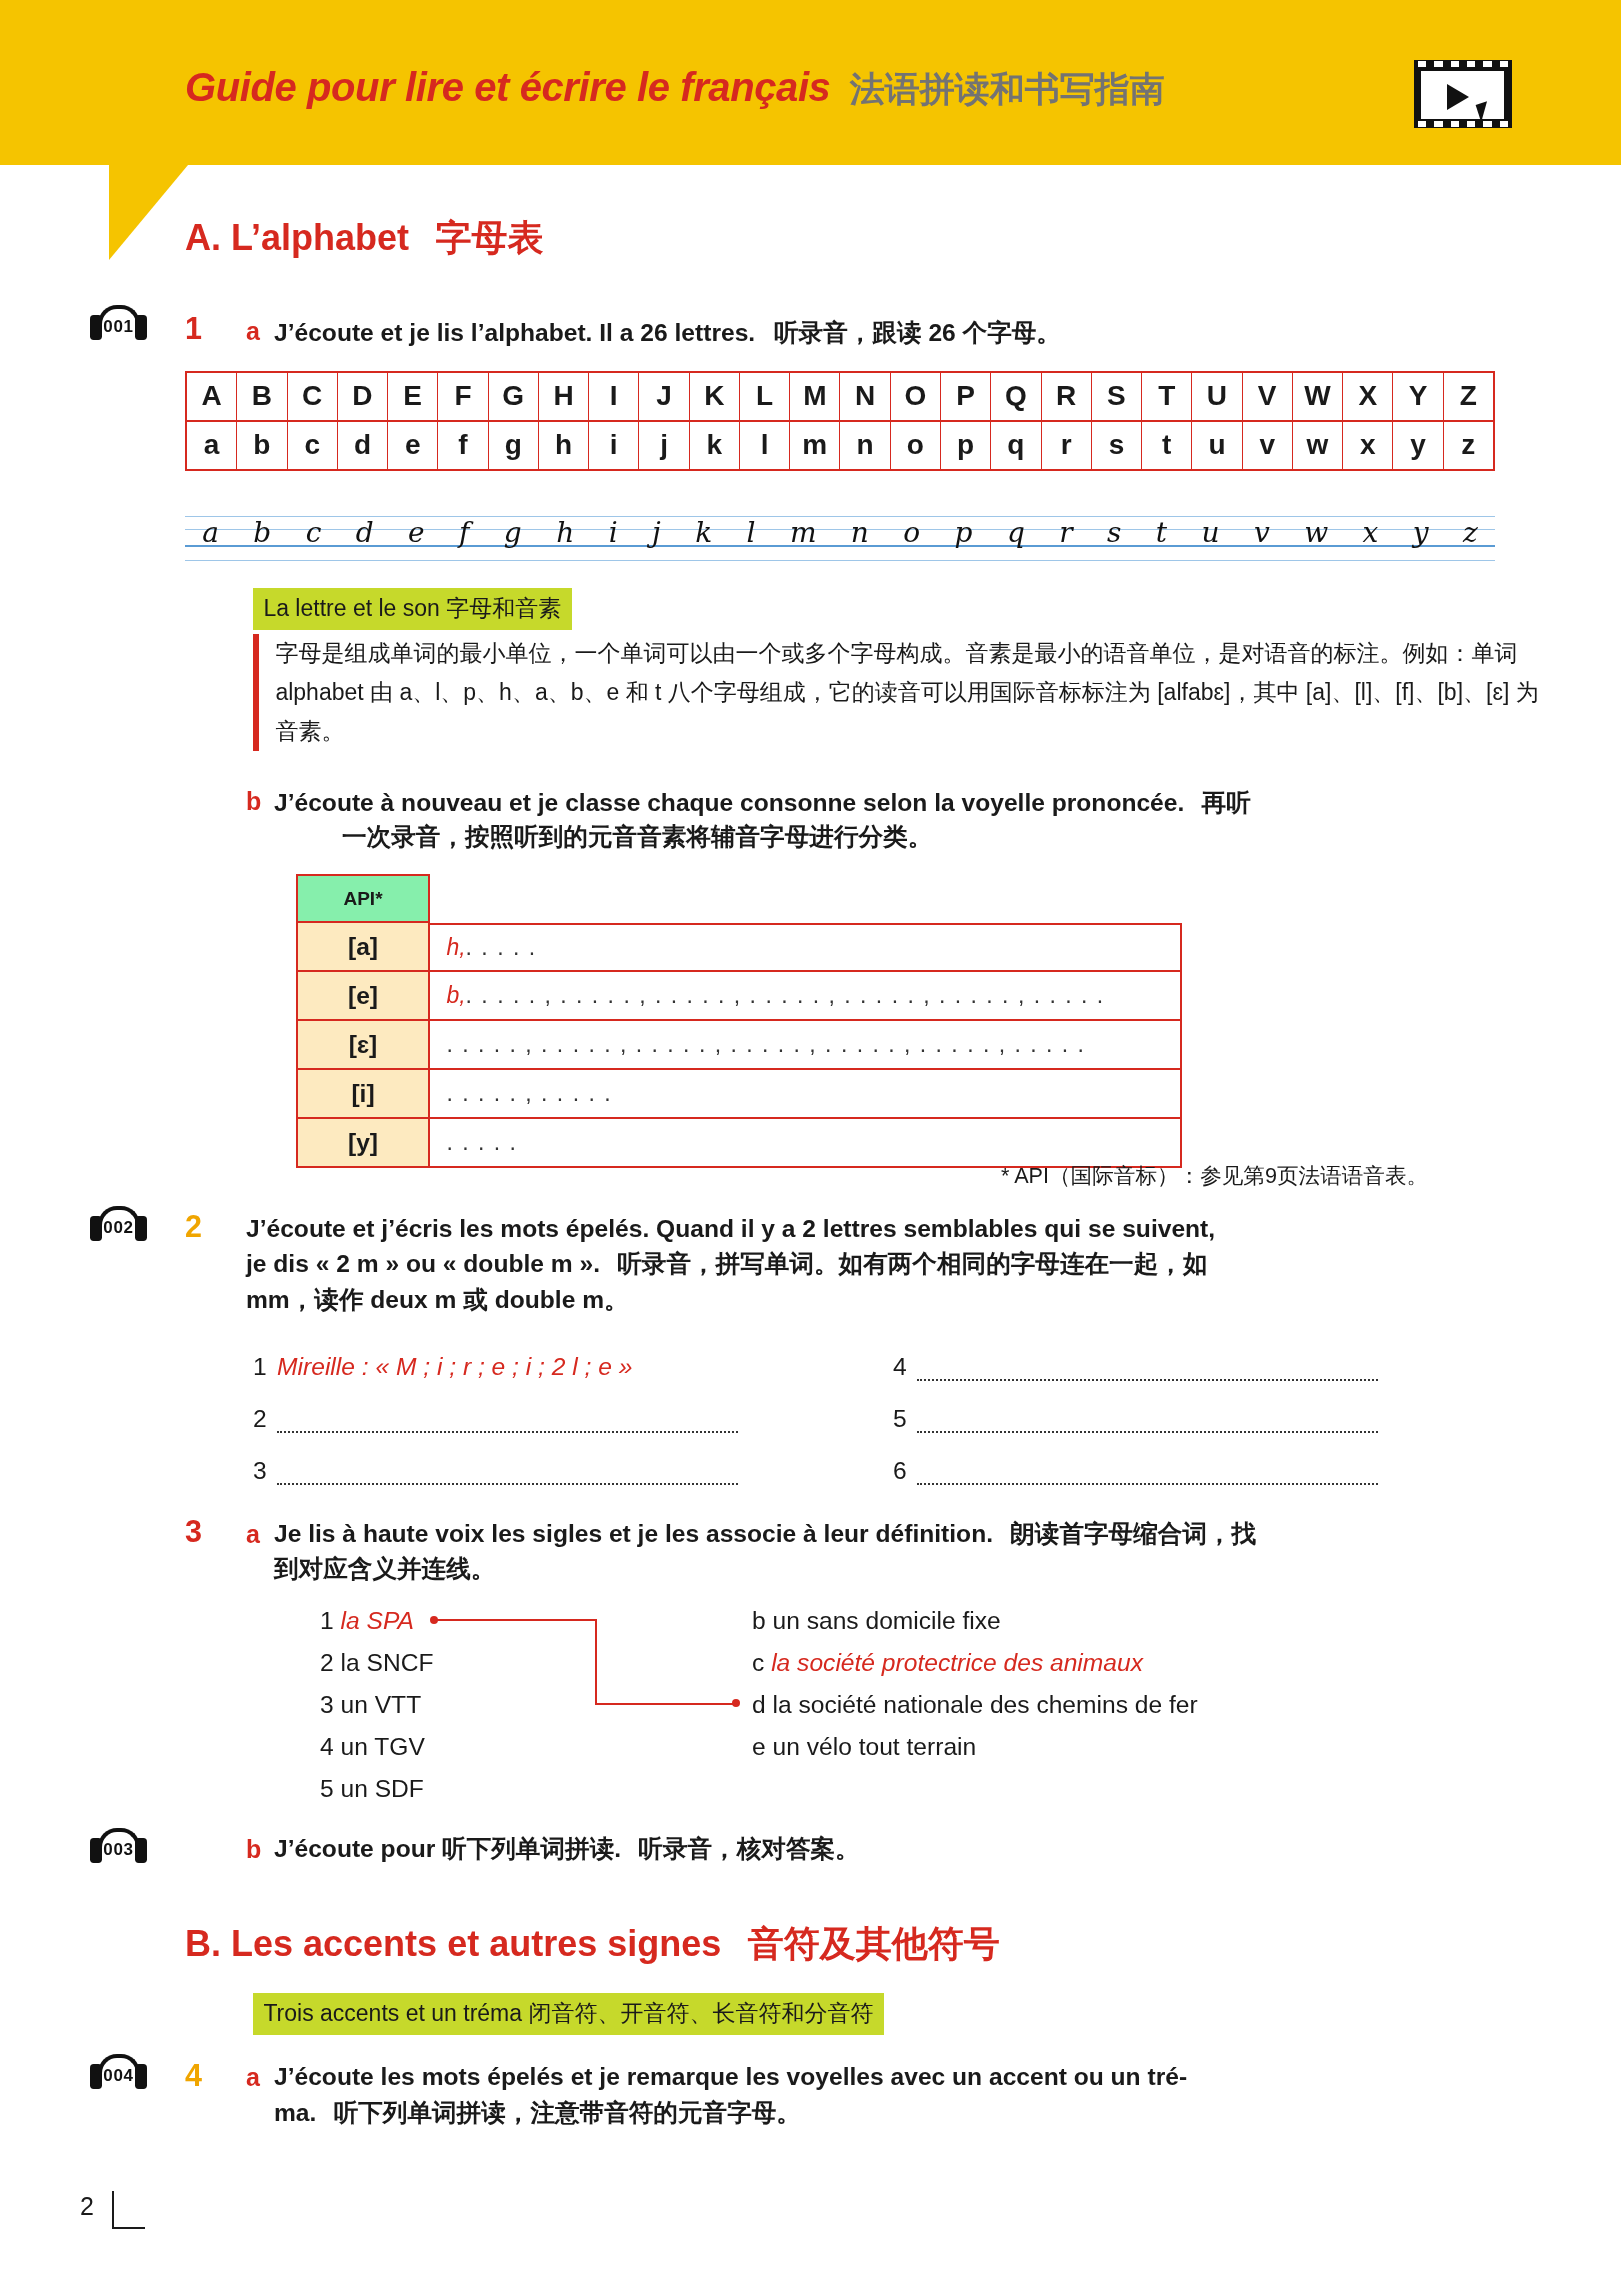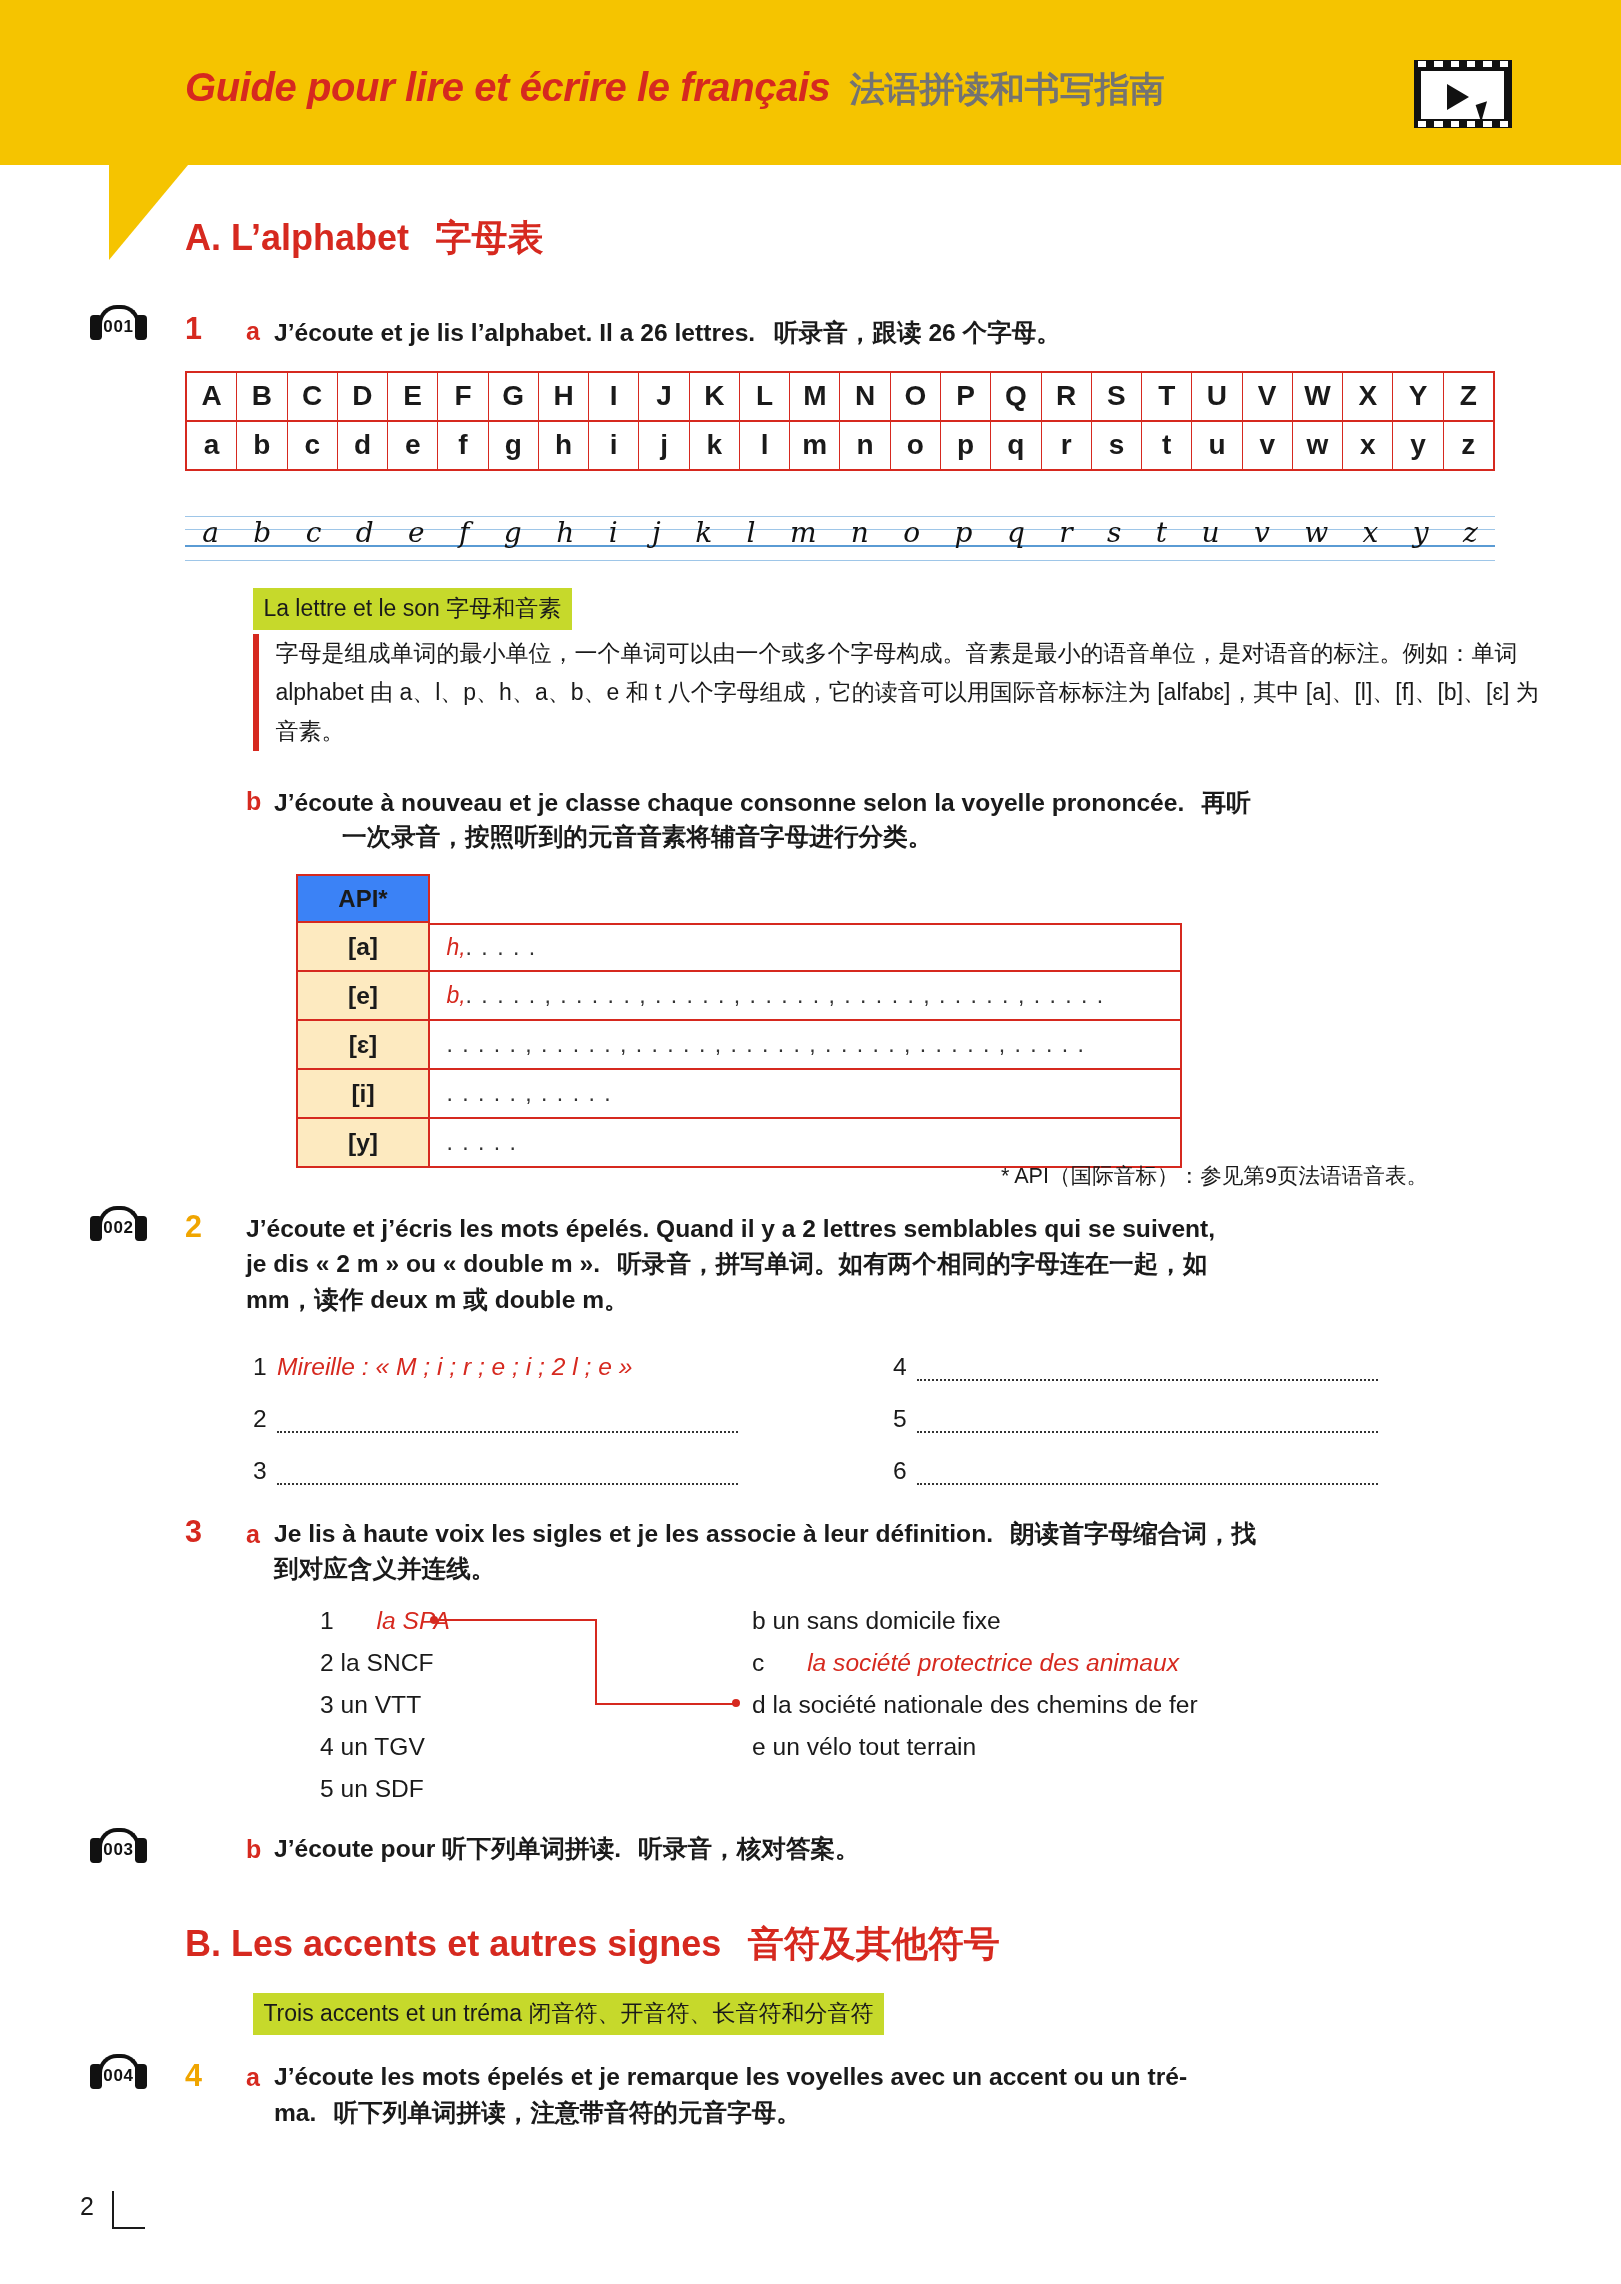--- a/index.html
+++ b/index.html
@@ -220,25 +220,25 @@
   }
 
   
   .api-table {
     position: absolute;
     left: 296px; top: 874px;
   }
   .api-head {
     width: 134px;
     height: 49px;
-    background: #3b82f6;
+    background: #86efac;
     border: 2.2px solid #d6291f;
     box-sizing: border-box;
     font-weight: bold;
-    font-size: 24px;
+    font-size: 19px;
     display: flex;
     align-items: center;
     justify-content: center;
   }
   .api-row { display: flex; }
   .api-key {
     width: 134px; height: 49px;
     background: #fdeac0;
     border: 2.2px solid #d6291f;
     border-top: none;
@@ -278,21 +278,21 @@
   .ans-line .dotted {
     display: inline-block;
     border-bottom: 2.2px dotted #333;
     height: 22px;
     vertical-align: bottom;
   }
   .ans-italic { color: #d6291f; font-style: italic; }
 
   
   .match-left, .match-right { position: absolute; font-size: 24.6px; line-height: 42px; }
-  .match-left .hl, .match-right .hl { color: #d6291f; font-style: italic; margin-left: 36px; }
+  .match-left .hl, .match-right .hl { color: #d6291f; font-style: italic; }
 
   .match-line {
     position: absolute;
     border: 0;
     border-top: 2.2px solid #d6291f;
   }
   .match-vert {
     position: absolute;
     border-left: 2.2px solid #d6291f;
   }

